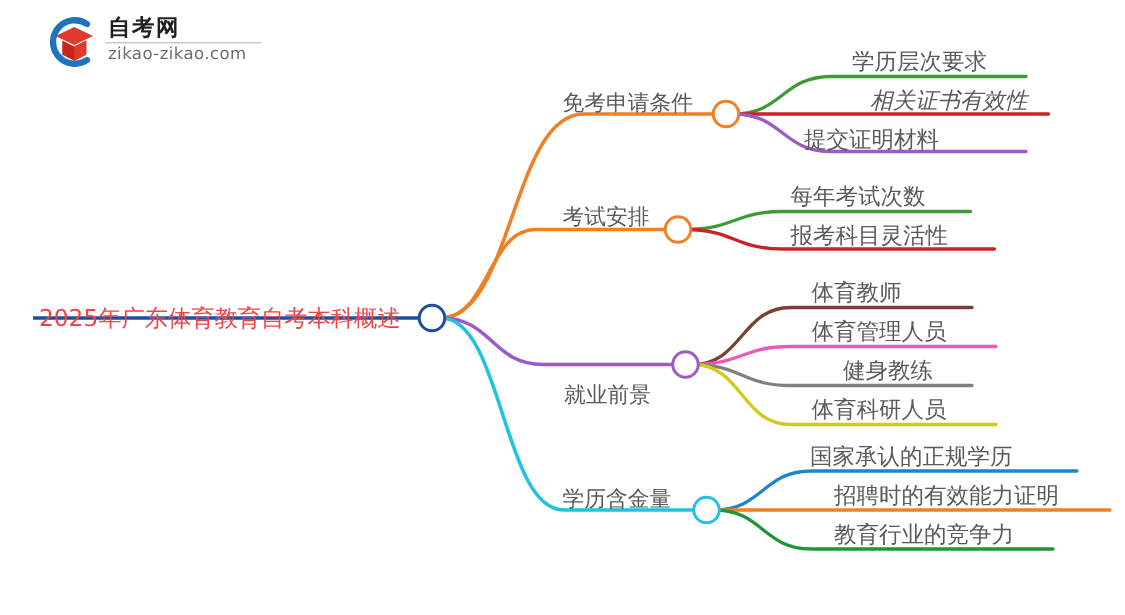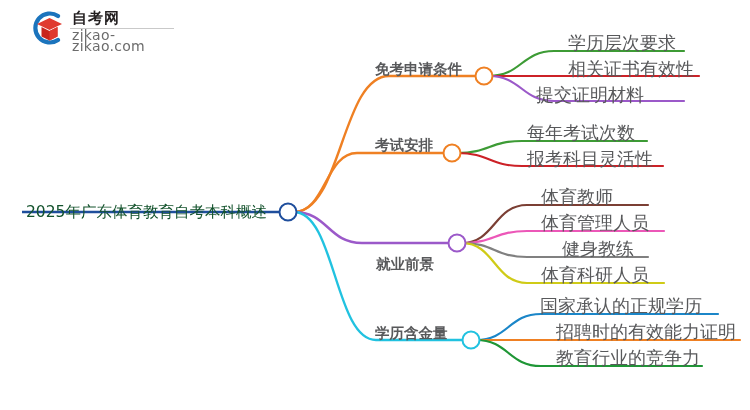--- a/index.html
+++ b/index.html
@@ -64,44 +64,43 @@
   #site-logo .logo-rule {
     display: block;
     width: 104px;
     height: 1px;
     background: #c9c9c9;
     margin: 1px 0 1px 0;
   }
   #site-logo .logo-domain {
     display: block;
     font-family: "DejaVu Sans", "Liberation Sans", sans-serif;
-    font-size: 14px;
+    font-size: 11px;
     color: #6c6c6c;
     letter-spacing: 0.3px;
     line-height: 11px;
     padding-left: 2px;
   }
   
   .node-label {
     position: absolute;
     white-space: nowrap;
     font-family: "DejaVu Sans", "Liberation Sans", sans-serif;
     color: #58595b;
     line-height: 1;
   }
   .node-label.root {
     font-size: 15.5px;
-    color: #14532d;
+    color: #ef4444;
   }
   .node-label.branch {
     font-size: 14.5px;
-    font-weight: bold;
   }
   .node-label.leaf {
-    font-size: 18px;
+    font-size: 15px;
   }
 </style>
 </head>
 <body>
 
 <div id="mindmap-stage">
 
   <svg id="map-svg" viewBox="0 0 750 410">
     <g id="svg-root-group">
         <path d="M 22 212 L 283 212" fill="none" stroke="#1f4e9c" stroke-width="2.4" stroke-linecap="butt"></path>
@@ -146,21 +145,21 @@
       <span class="logo-cn">自考网</span>
       <span class="logo-rule"></span>
       <span class="logo-domain">zikao-zikao.com</span>
     </div>
   </div>
 
   <div id="label-layer">
       <div class="node-label root" style="left: 26px; top: 205px;">2025年广东体育教育自考本科概述</div>
       <div class="node-label branch" style="left: 375px; top: 62px;">免考申请条件</div>
       <div class="node-label leaf" style="left: 568px; top: 34px;">学历层次要求</div>
-      <div class="node-label leaf" style="left: 568px; top: 60px;">相关证书有效性</div>
+      <div class="node-label leaf" style="left: 580px; top: 60px; font-style: italic;">相关证书有效性</div>
       <div class="node-label leaf" style="left: 536px; top: 86px;">提交证明材料</div>
       <div class="node-label branch" style="left: 375px; top: 138px; text-align: center;">考试安排</div>
       <div class="node-label leaf" style="left: 527px; top: 124px;">每年考试次数</div>
       <div class="node-label leaf" style="left: 527px; top: 150px; text-align: right;">报考科目灵活性</div>
       <div class="node-label branch" style="left: 376px; top: 229px; margin-top: 28px;">就业前景</div>
       <div class="node-label leaf" style="left: 541px; top: 188px;">体育教师</div>
       <div class="node-label leaf" style="left: 541px; top: 214px;">体育管理人员</div>
       <div class="node-label leaf" style="left: 541px; top: 240px; margin-left: 21px;">健身教练</div>
       <div class="node-label leaf" style="left: 541px; top: 266px;">体育科研人员</div>
       <div class="node-label branch" style="left: 375px; top: 326px;">学历含金量</div>

